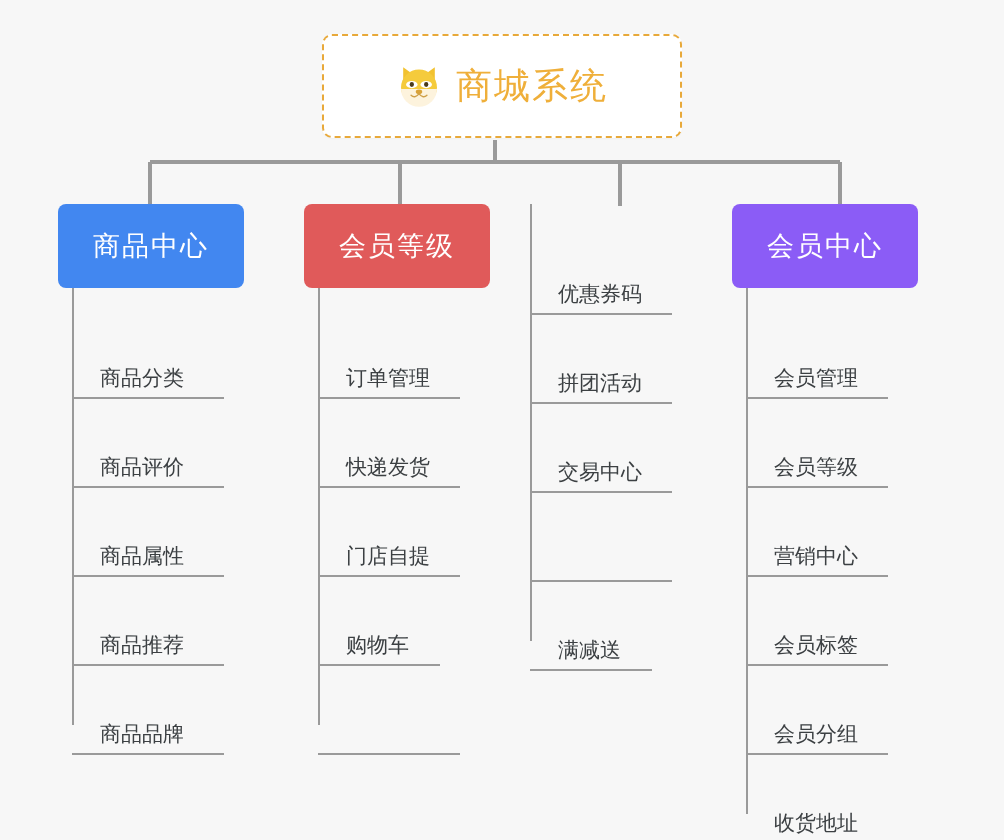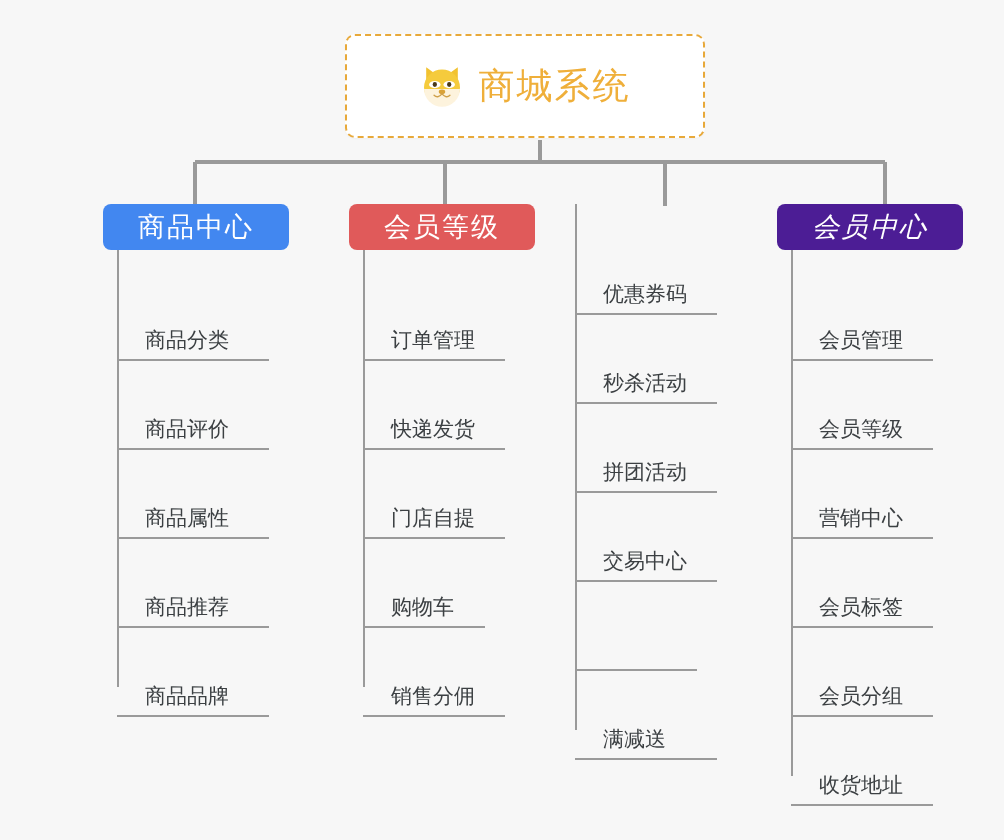--- a/index.html
+++ b/index.html
@@ -12,21 +12,20 @@
     height: 840px;
     font-family: "Liberation Sans", "DejaVu Sans", sans-serif;
     overflow: hidden;
     position: relative;
   }
 
   #mindmap {
     position: absolute;
     inset: 0;
     background: #f7f7f7;
-    margin-left: 45px;
   }
 
   
   .root-wrap {
     position: absolute;
     left: 0; right: 0;
     top: 34px;
     display: flex;
     justify-content: center;
     z-index: 3;
@@ -75,21 +74,21 @@
     top: 204px;
     display: flex;
     justify-content: flex-start;
     z-index: 2;
   }
   .branch {
     position: relative;
     box-sizing: border-box;
   }
   .branch-header {
-    height: 46px;
+    height: 84px;
     border-radius: 8px;
     display: flex;
     align-items: center;
     justify-content: center;
     color: #ffffff;
     font-size: 27px;
     letter-spacing: 2px;
     box-sizing: border-box;
   }
   .branch-items {
@@ -233,57 +232,52 @@
         </div>
         <div class="leaf">
           <span class="leaf-label">门店自提</span>
           <span class="leaf-underline" style="background: rgb(154, 154, 154);"></span>
         </div>
         <div class="leaf">
           <span class="leaf-label">购物车</span>
           <span class="leaf-underline" style="background: rgb(154, 154, 154);"></span>
         </div>
         <div class="leaf">
-          <span class="leaf-label">销售分佣</span>
           <span class="leaf-underline" style="background: rgb(154, 154, 154);"></span>
         </div>
       </div>
     </div>
 
     <div class="branch branch-3">
       <div class="branch-items">
         <div class="spine" style="background: rgb(154, 154, 154);"></div>
         <div class="leaf">
           <span class="leaf-label">优惠券码</span>
           <span class="leaf-underline" style="background: rgb(154, 154, 154);"></span>
         </div>
         <div class="leaf">
-          <span class="leaf-label">秒杀活动</span>
-          <span class="leaf-underline" style="background: rgb(154, 154, 154);"></span>
-        </div>
-        <div class="leaf">
           <span class="leaf-label">拼团活动</span>
           <span class="leaf-underline" style="background: rgb(154, 154, 154);"></span>
         </div>
         <div class="leaf">
           <span class="leaf-label">交易中心</span>
           <span class="leaf-underline" style="background: rgb(154, 154, 154);"></span>
         </div>
         <div class="leaf">
           <span class="leaf-underline" style="background: rgb(154, 154, 154);"></span>
         </div>
         <div class="leaf">
           <span class="leaf-label">满减送</span>
           <span class="leaf-underline" style="background: rgb(154, 154, 154);"></span>
         </div>
       </div>
     </div>
 
     <div class="branch branch-4">
-      <div class="branch-header" style="background: #4c1d95; font-style: italic;">会员中心</div>
+      <div class="branch-header" style="background: #8b5cf6;">会员中心</div>
       <div class="branch-items">
         <div class="spine" style="background: rgb(154, 154, 154);"></div>
         <div class="leaf">
           <span class="leaf-label">会员管理</span>
           <span class="leaf-underline" style="background: rgb(154, 154, 154);"></span>
         </div>
         <div class="leaf">
           <span class="leaf-label">会员等级</span>
           <span class="leaf-underline" style="background: rgb(154, 154, 154);"></span>
         </div>

